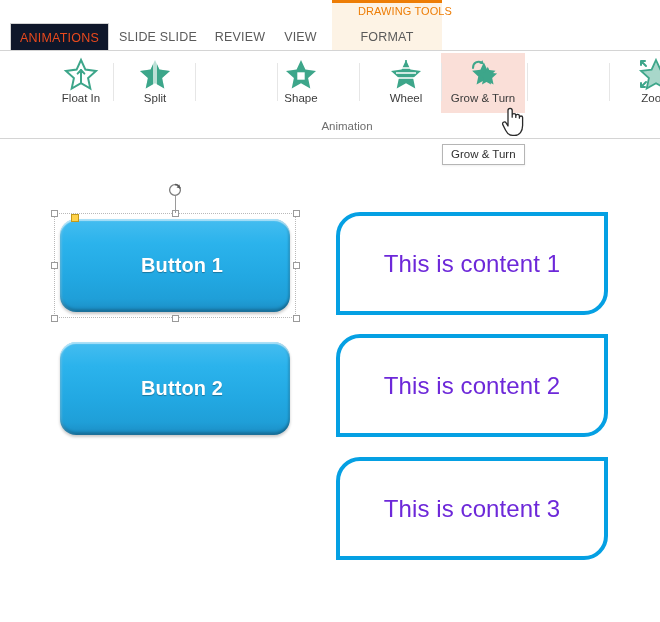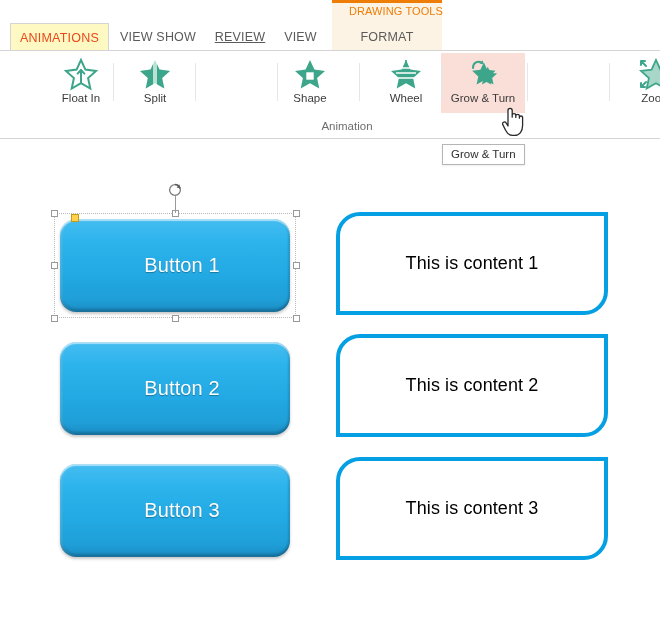--- a/index.html
+++ b/index.html
@@ -36,21 +36,21 @@
   }
   #contextual-tab-accent {
     position: absolute;
     left: 332px; top: 0;
     width: 110px;
     height: 3px;
     background: #ed7d06;
   }
   #contextual-tab-label {
     position: absolute;
-    left: 341px; top: 5px;
+    left: 350px; top: 5px;
     width: 110px;
     text-align: center;
     font-size: 11px;
     color: #ed7d06;
     letter-spacing: 0.1px;
     white-space: nowrap;
   }
 
   
   #tab-row {
@@ -67,21 +67,21 @@
     font-size: 12.5px;
     color: #5a5a5a;
     text-align: center;
     letter-spacing: 0.2px;
     white-space: nowrap;
     box-sizing: border-box;
     cursor: default;
   }
   .ribbon-tab.active {
     color: #e8491d;
-    background: #fef9c3;
+    background: #0f172a;
     border: 1px solid #d4d4d4;
     border-bottom: 1px solid #ffffff;
   }
   .ribbon-tab.contextual {
     background: #fdf3e5;
     color: #5a5a5a;
   }
 
   
   #tab-underline {
@@ -219,42 +219,42 @@
       inset -2px 0 2px rgba(0,0,0,0.10),
       0 2px 3px rgba(0,0,0,0.22);
     display: flex;
     align-items: center;
     justify-content: center;
     box-sizing: border-box;
     cursor: default;
   }
   .slide-button-label {
     font-size: 20px;
-    font-weight: normal;
+    font-weight: bold;
     color: #ffffff;
     text-shadow: 0 1px 1px rgba(0,0,0,0.30);
     letter-spacing: 0.1px;
     margin-left: 14px;
   }
 
   
   .content-box {
     position: absolute;
     width: 272px;
     height: 103px;
     background: #ffffff;
     box-sizing: border-box;
     display: flex;
     align-items: center;
     justify-content: center;
     cursor: default;
   }
   .content-box-label {
-    font-size: 18px;
-    color: #000000;
+    font-size: 24px;
+    color: #6d28d9;
     letter-spacing: 0.1px;
     position: relative;
     z-index: 2;
   }
   .content-box-shape {
     position: absolute;
     left: 0; top: 0;
     width: 100%; height: 100%;
     z-index: 1;
     pointer-events: none;
@@ -297,22 +297,22 @@
 <body>
 
 <div id="ribbon-area">
 
   <div id="contextual-tab-header"></div>
   <div id="contextual-tab-accent"></div>
   <div id="contextual-tab-label">DRAWING TOOLS</div>
 
   <div id="tab-row">
       <div class="ribbon-tab active" style="left: 10px; width: 99px;"><span>ANIMATIONS</span></div>
-      <div class="ribbon-tab" style="left: 113px; width: 90px;"><span>VIEW SHOW</span></div>
-      <div class="ribbon-tab" style="left: 207px; width: 66px; text-decoration: underline;"><span>REVIEW</span></div>
+      <div class="ribbon-tab" style="left: 113px; width: 90px;"><span>SLIDE SLIDE</span></div>
+      <div class="ribbon-tab" style="left: 207px; width: 66px;"><span>REVIEW</span></div>
       <div class="ribbon-tab" style="left: 275px; width: 51px;"><span>VIEW</span></div>
       <div class="ribbon-tab contextual" style="left: 332px; width: 110px;"><span>FORMAT</span></div>
     </div>
   <div id="tab-underline"></div>
 
   <div id="animation-gallery">
       <div class="gallery-item" style="left: -64px;">
         <div class="gallery-icon"></div>
         <div class="gallery-label">n</div>
       </div>
@@ -340,21 +340,21 @@
             <g clip-path="url(#cl-r)">
               <path d="M19 3 L23.4 12.6 L34 13.9 L26.1 21.1 L28.3 31.5 L19 26.2 L9.7 31.5 L11.9 21.1 L4 13.9 L14.6 12.6 Z" fill="#3da68a" opacity="1"></path>
             </g>
             <g opacity="0.35">
               <path d="M19 3 L23.4 12.6 L34 13.9 L26.1 21.1 L28.3 31.5 L19 26.2 L9.7 31.5 L11.9 21.1 L4 13.9 L14.6 12.6 Z" fill="#3da68a" opacity="1"></path>
             </g>
           </svg>
         </div>
         <div class="gallery-label">Split</div>
       </div>
-      <div class="gallery-item" style="left: 268px; text-align: center;">
+      <div class="gallery-item" style="left: 259px; text-align: center;">
         <div class="gallery-icon">
           <svg width="38" height="34" viewBox="0 0 38 34">
             <path d="M19 3 L23.4 12.6 L34 13.9 L26.1 21.1 L28.3 31.5 L19 26.2 L9.7 31.5 L11.9 21.1 L4 13.9 L14.6 12.6 Z" fill="#3da68a" opacity="1"></path>
             <rect x="14.5" y="14.5" width="9" height="9" fill="#ffffff" stroke="#3da68a" stroke-width="1.6"></rect>
           </svg>
         </div>
         <div class="gallery-label">Shape</div>
       </div>
       <div class="gallery-item" style="left: 359px; padding-left: 10px;">
         <div class="gallery-icon">
@@ -419,23 +419,20 @@
            C22.6,25 19.6,29.4 14.6,29.4 L12.6,29.4 C9.2,29.4 7.2,27.4 5.6,24.2
            L2.8,18.6 C2.3,17.6 2.7,16.5 3.7,16.1 C4.6,15.7 5.6,16 6.1,16.9 L8,20 Z" fill="#ffffff" stroke="#2a2a2a" stroke-width="1.3" stroke-linejoin="round"></path>
 </svg>
 
 <div id="slide-canvas">
   <div class="slide-button" style="left: 60px; top: 73px;">
       <span class="slide-button-label">Button 1</span>
     </div>
     <div class="slide-button" style="left: 60px; top: 196px;">
       <span class="slide-button-label">Button 2</span>
-    </div>
-    <div class="slide-button" style="left: 60px; top: 318px;">
-      <span class="slide-button-label">Button 3</span>
     </div>
     <div class="content-box" style="left: 336px; top: 66px;">
       <svg class="content-box-shape" viewBox="0 0 272 103" preserveAspectRatio="none">
         <path d="M 24 2 H 270 V 79 A 22 22 0 0 1 248 101 H 2 V 24 A 22 22 0 0 1 24 2 Z" fill="#ffffff" stroke="#05a0e3" stroke-width="4"></path>
       </svg>
       <span class="content-box-label">This is content 1</span>
     </div>
     <div class="content-box" style="left: 336px; top: 188px; border-radius: 25px;">
       <svg class="content-box-shape" viewBox="0 0 272 103" preserveAspectRatio="none">
         <path d="M 24 2 H 270 V 79 A 22 22 0 0 1 248 101 H 2 V 24 A 22 22 0 0 1 24 2 Z" fill="#ffffff" stroke="#05a0e3" stroke-width="4"></path>

